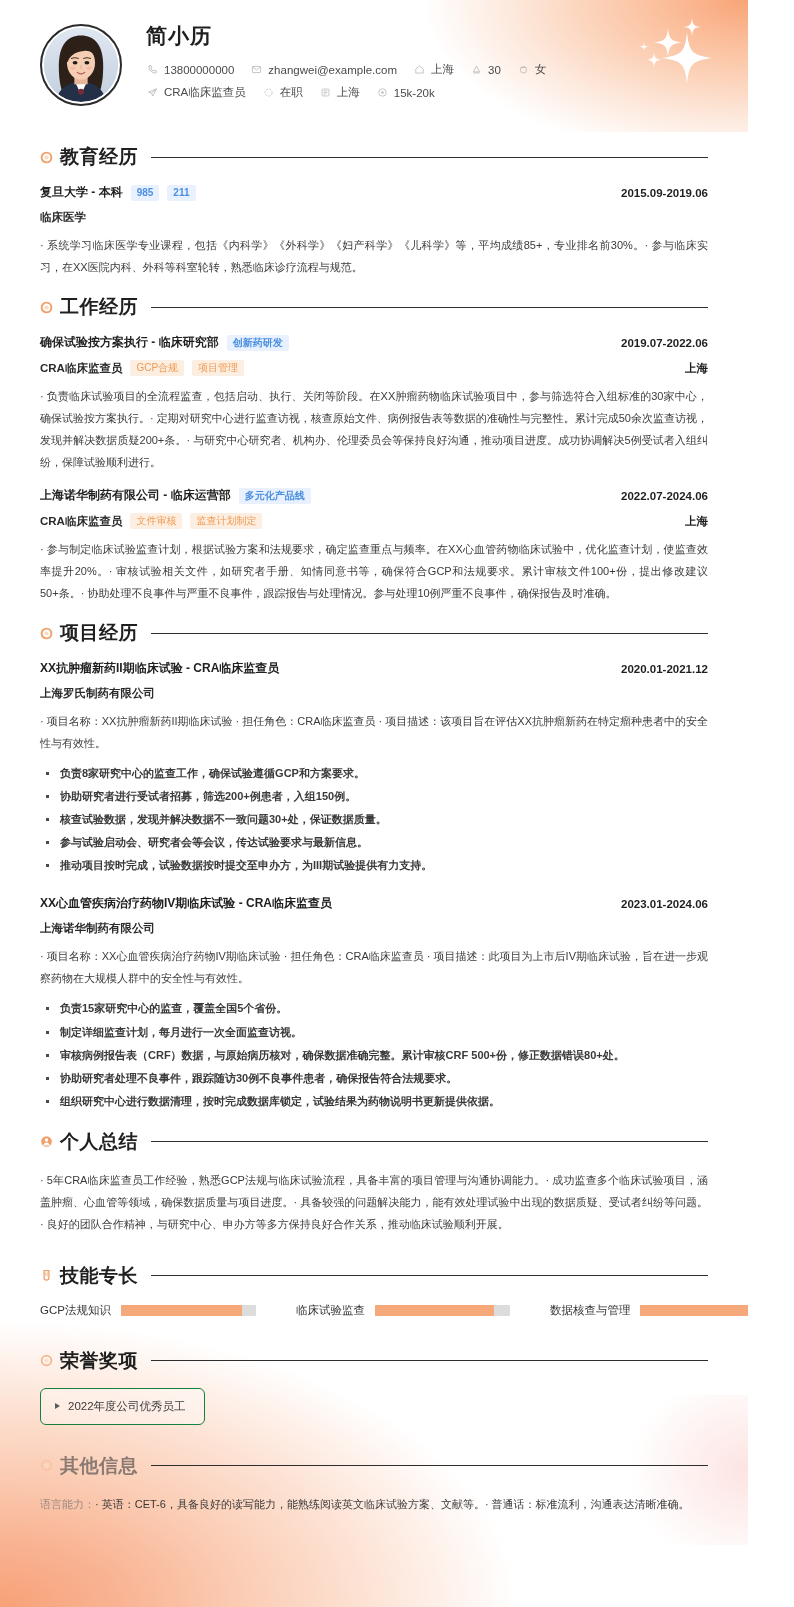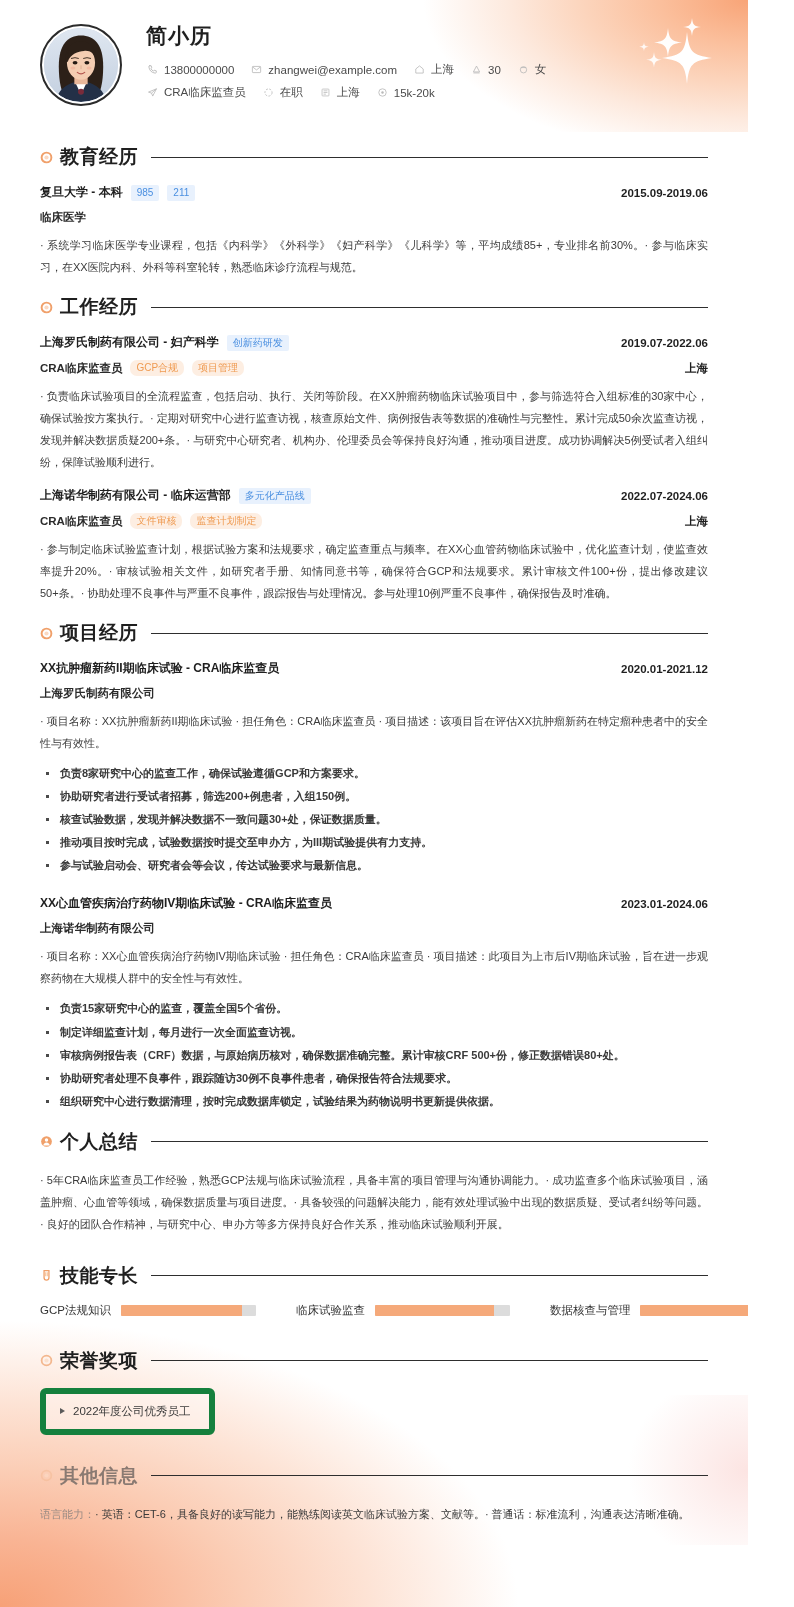--- a/index.html
+++ b/index.html
@@ -196,22 +196,22 @@
   }
 
   .tag {
     display: inline-block;
     font-size: 10px;
     line-height: 1;
     padding: 3px 6px;
     border-radius: 2px;
     white-space: nowrap;
   }
-  .tag-blue { background: #e8f1fd; color: #4a8fe0; }
-  .tag-orange { background: #fdeee2; color: #ef9b52; border-radius: 7px; }
+  .tag-blue { background: #e8f1fd; color: #4a8fe0; font-weight: bold; }
+  .tag-orange { background: #fdeee2; color: #ef9b52; }
 
   .desc {
     font-size: 11px;
     line-height: 2;
     color: #3a3a3a;
     text-align: justify;
   }
 
   .bullets {
     list-style: none;
@@ -267,21 +267,21 @@
     left: 0; top: 0; bottom: 0;
     background: #f5a97a;
   }
 
   
   .award-list { display: flex; flex-wrap: wrap; gap: 12px; margin-top: 4px; }
   .award-chip {
     display: inline-flex;
     align-items: center;
     gap: 8px;
-    border: 6px solid #15803d;
+    border: 1px solid #15803d;
     border-radius: 6px;
     padding: 10px 18px 10px 14px;
     background: rgba(255,255,255,0.35);
     font-size: 11.5px;
     color: #3a3a3a;
   }
   .award-chip .caret {
     width: 0; height: 0;
     border-left: 5px solid #5a5a5a;
     border-top: 3.5px solid transparent;
@@ -497,21 +497,21 @@
               <circle cx="8" cy="8" r="2.6" fill="#fbd9c2"></circle>
             </svg>
         </span>
         <span class="section-title">工作经历</span>
         <span class="section-rule"></span>
       </div>
 
       <div class="entry">
         <div class="entry-line">
           <div class="entry-left">
-            <span class="entry-title">上海罗氏制药有限公司 - 妇产科学</span>
+            <span class="entry-title">确保试验按方案执行 - 临床研究部</span>
             <span class="tag tag-blue">创新药研发</span>
           </div>
           <div class="entry-right">2019.07-2022.06</div>
         </div>
         <div class="entry-line" style="margin-bottom:9px;">
           <div class="entry-left">
             <span class="entry-sub" style="margin:0;">CRA临床监查员</span>
             <span class="tag tag-orange">GCP合规</span>
             <span class="tag tag-orange">项目管理</span>
           </div>
@@ -558,22 +558,22 @@
             <span class="entry-title">XX抗肿瘤新药II期临床试验 - CRA临床监查员</span>
           </div>
           <div class="entry-right">2020.01-2021.12</div>
         </div>
         <div class="entry-sub">上海罗氏制药有限公司</div>
         <div class="desc">· 项目名称：XX抗肿瘤新药II期临床试验 · 担任角色：CRA临床监查员 · 项目描述：该项目旨在评估XX抗肿瘤新药在特定瘤种患者中的安全性与有效性。</div>
         <ul class="bullets">
           <li>负责8家研究中心的监查工作，确保试验遵循GCP和方案要求。</li>
           <li>协助研究者进行受试者招募，筛选200+例患者，入组150例。</li>
           <li>核查试验数据，发现并解决数据不一致问题30+处，保证数据质量。</li>
+          <li>参与试验启动会、研究者会等会议，传达试验要求与最新信息。</li>
           <li>推动项目按时完成，试验数据按时提交至申办方，为III期试验提供有力支持。</li>
-          <li>参与试验启动会、研究者会等会议，传达试验要求与最新信息。</li>
         </ul>
       </div>
 
       <div class="entry" style="margin-top:18px;">
         <div class="entry-line">
           <div class="entry-left">
             <span class="entry-title">XX心血管疾病治疗药物IV期临床试验 - CRA临床监查员</span>
           </div>
           <div class="entry-right">2023.01-2024.06</div>
         </div>

